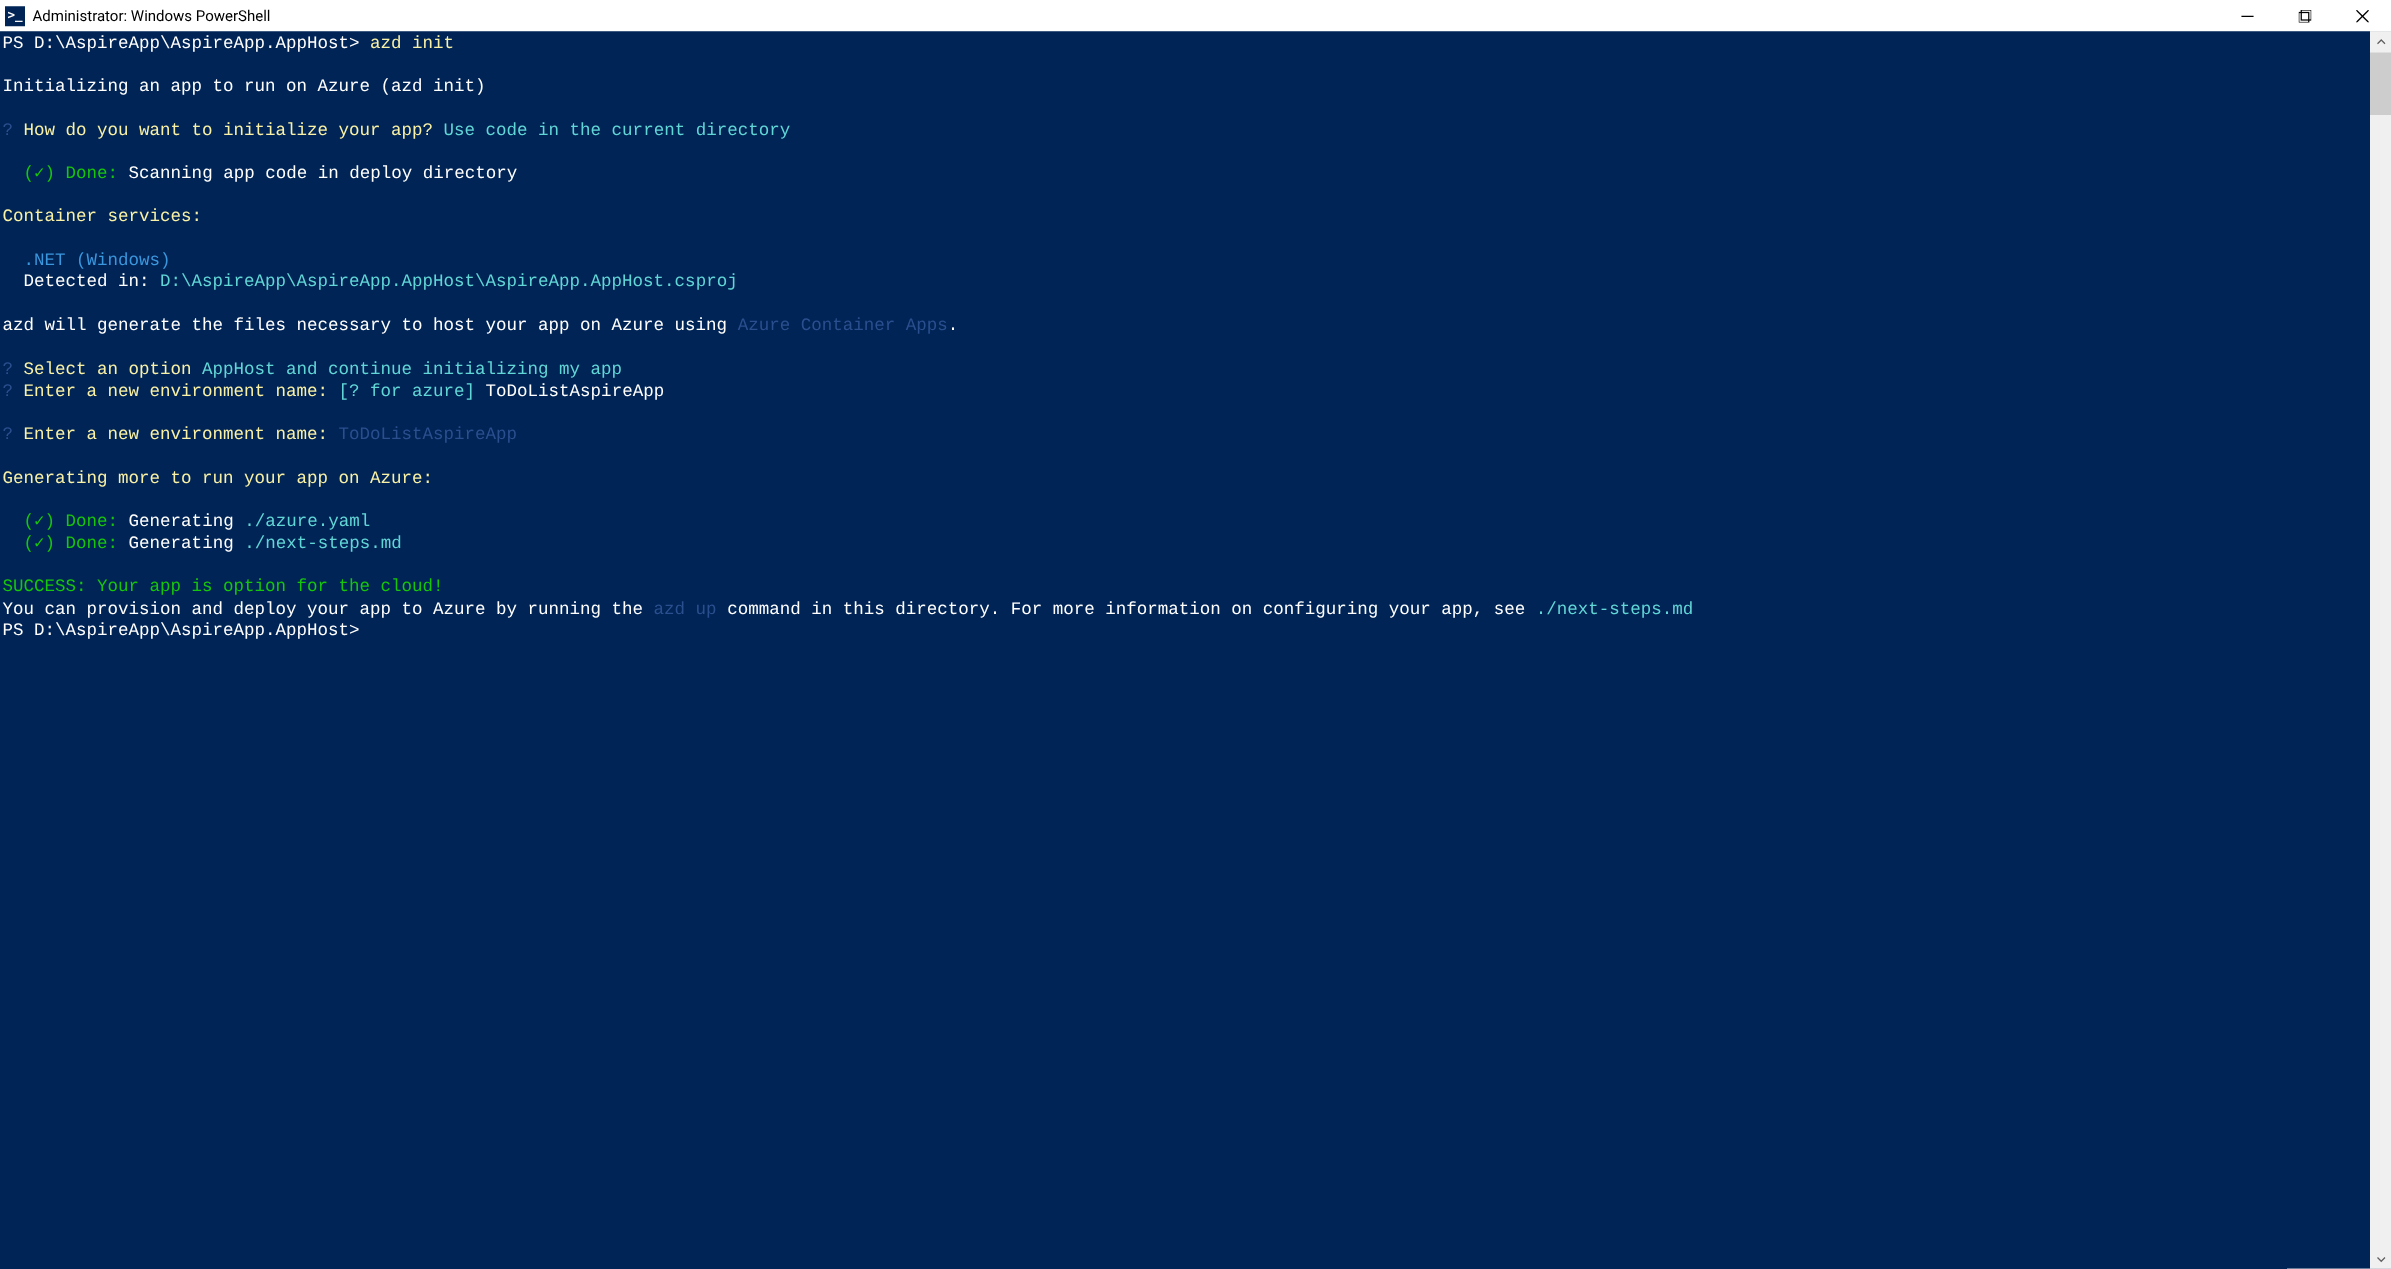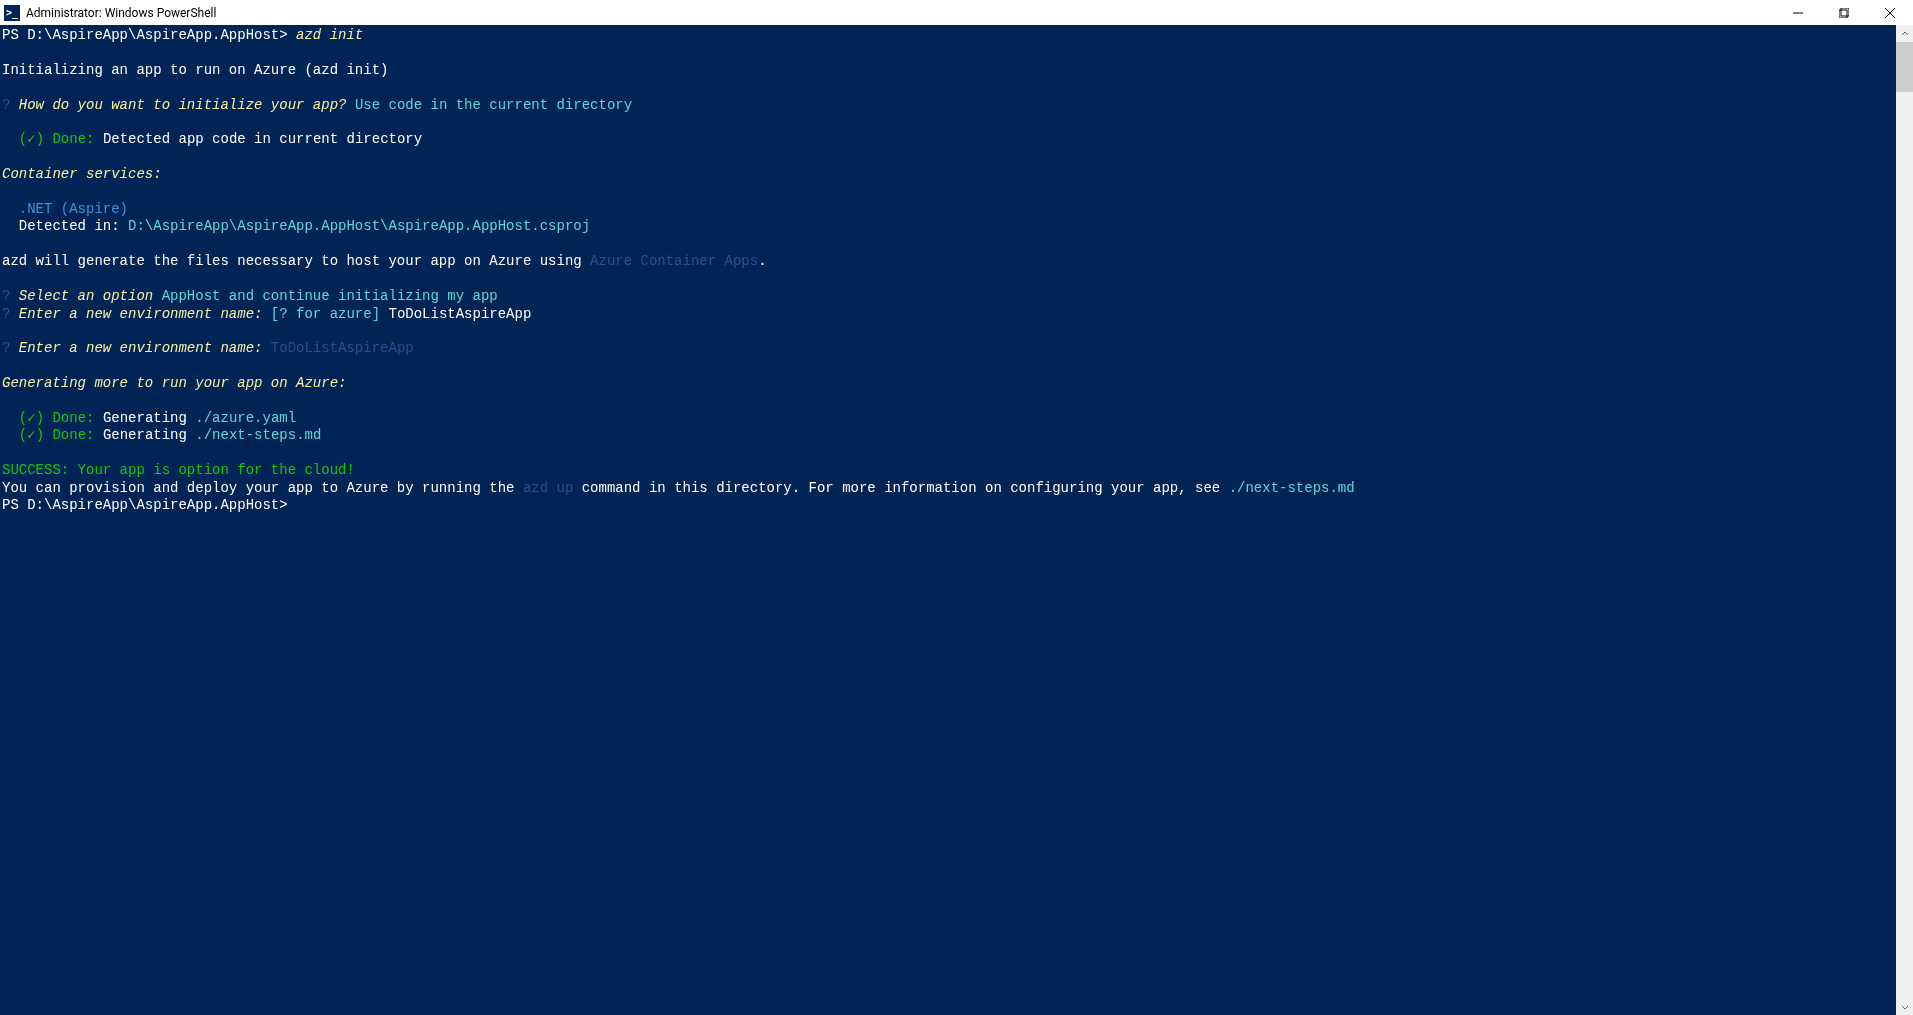--- a/index.html
+++ b/index.html
@@ -87,21 +87,21 @@
   .scroll-arrow.bottom { position: absolute; bottom: 0; }
   .scroll-thumb {
     position: absolute;
     top: 17px;
     width: 17px;
     height: 50px;
     background: #cdcdcd;
   }
 
   .c-white   { color: #ffffff; }
-  .c-yellow  { color: #f9f1a5; font-style: italic; }
+  .c-yellow  { color: #f9f1a5; }
   .c-cyan    { color: #61d6d6; margin-top: 35px; }
   .c-green   { color: #16c60c; }
   .c-blue    { color: #3a96dd; }
   .c-dimblue { color: #2a4f8f; }
 </style>
 </head>
 <body>
 
 <div class="titlebar">
   <div class="titlebar-left">
@@ -131,25 +131,25 @@
   </div>
 </div>
 
 <div class="terminal-wrap">
   <div class="terminal"><span class="c-white"><span>PS D:\AspireApp\AspireApp.AppHost&gt; </span><span class="c-yellow">azd init</span></span>
 
 <span class="c-white">Initializing an app to run on Azure (azd init)</span>
 
 <span><span class="c-dimblue">?</span><span class="c-yellow"> How do you want to initialize your app? </span><span class="c-cyan">Use code in the current directory</span></span>
 
-<span><span class="c-green">  (</span><span class="c-green">✓</span><span class="c-green">) </span><span class="c-green">Done: </span><span class="c-white">Detected app code in current directory</span></span>
+<span><span class="c-green">  (</span><span class="c-green">✓</span><span class="c-green">) </span><span class="c-green">Done: </span><span class="c-white">Scanning app code in deploy directory</span></span>
 
 <span class="c-yellow">Container services:</span>
 
-<span class="c-blue">  .NET (Aspire)</span>
+<span class="c-blue">  .NET (Windows)</span>
 <span><span class="c-white">  Detected in: </span><span class="c-cyan">D:\AspireApp\AspireApp.AppHost\AspireApp.AppHost.csproj</span></span>
 
 <span><span class="c-white">azd will generate the files necessary to host your app on Azure using </span><span class="c-dimblue">Azure Container Apps</span><span class="c-white">.</span></span>
 
 <span><span class="c-dimblue">?</span><span class="c-yellow"> Select an option </span><span class="c-cyan">AppHost and continue initializing my app</span></span>
 <span><span class="c-dimblue">?</span><span class="c-yellow"> Enter a new environment name: </span><span class="c-cyan">[? for azure] </span><span class="c-white">ToDoListAspireApp</span></span>
 
 <span><span class="c-dimblue">?</span><span class="c-yellow"> Enter a new environment name: </span><span class="c-dimblue">ToDoListAspireApp</span></span>
 
 <span class="c-yellow">Generating more to run your app on Azure:</span>

